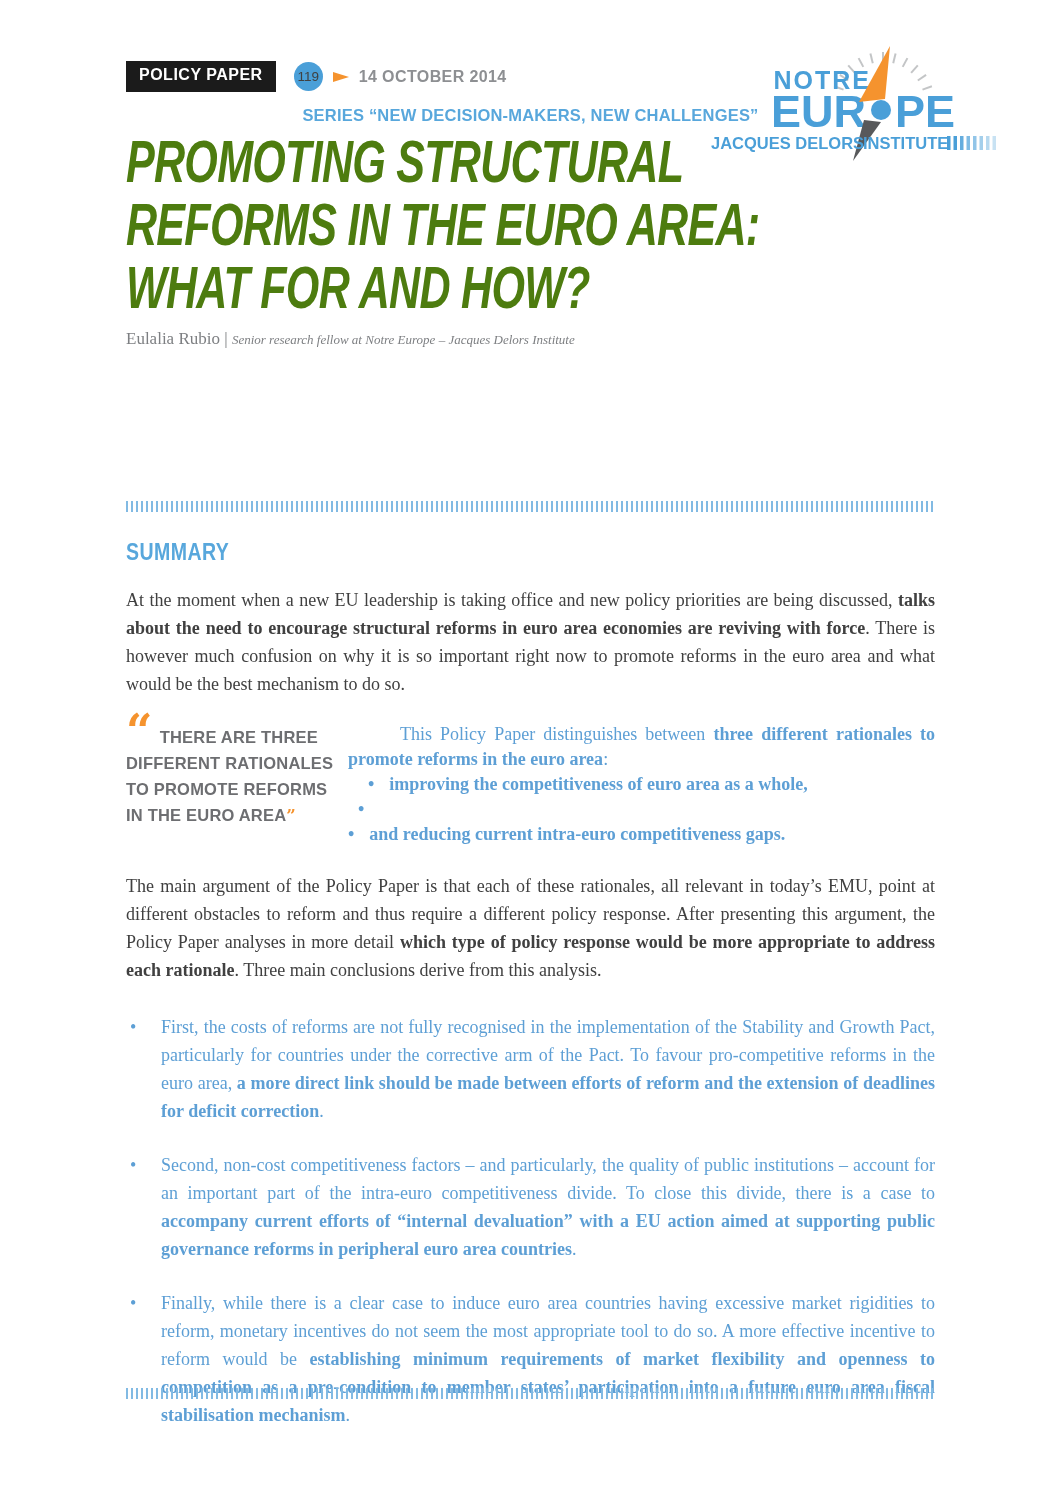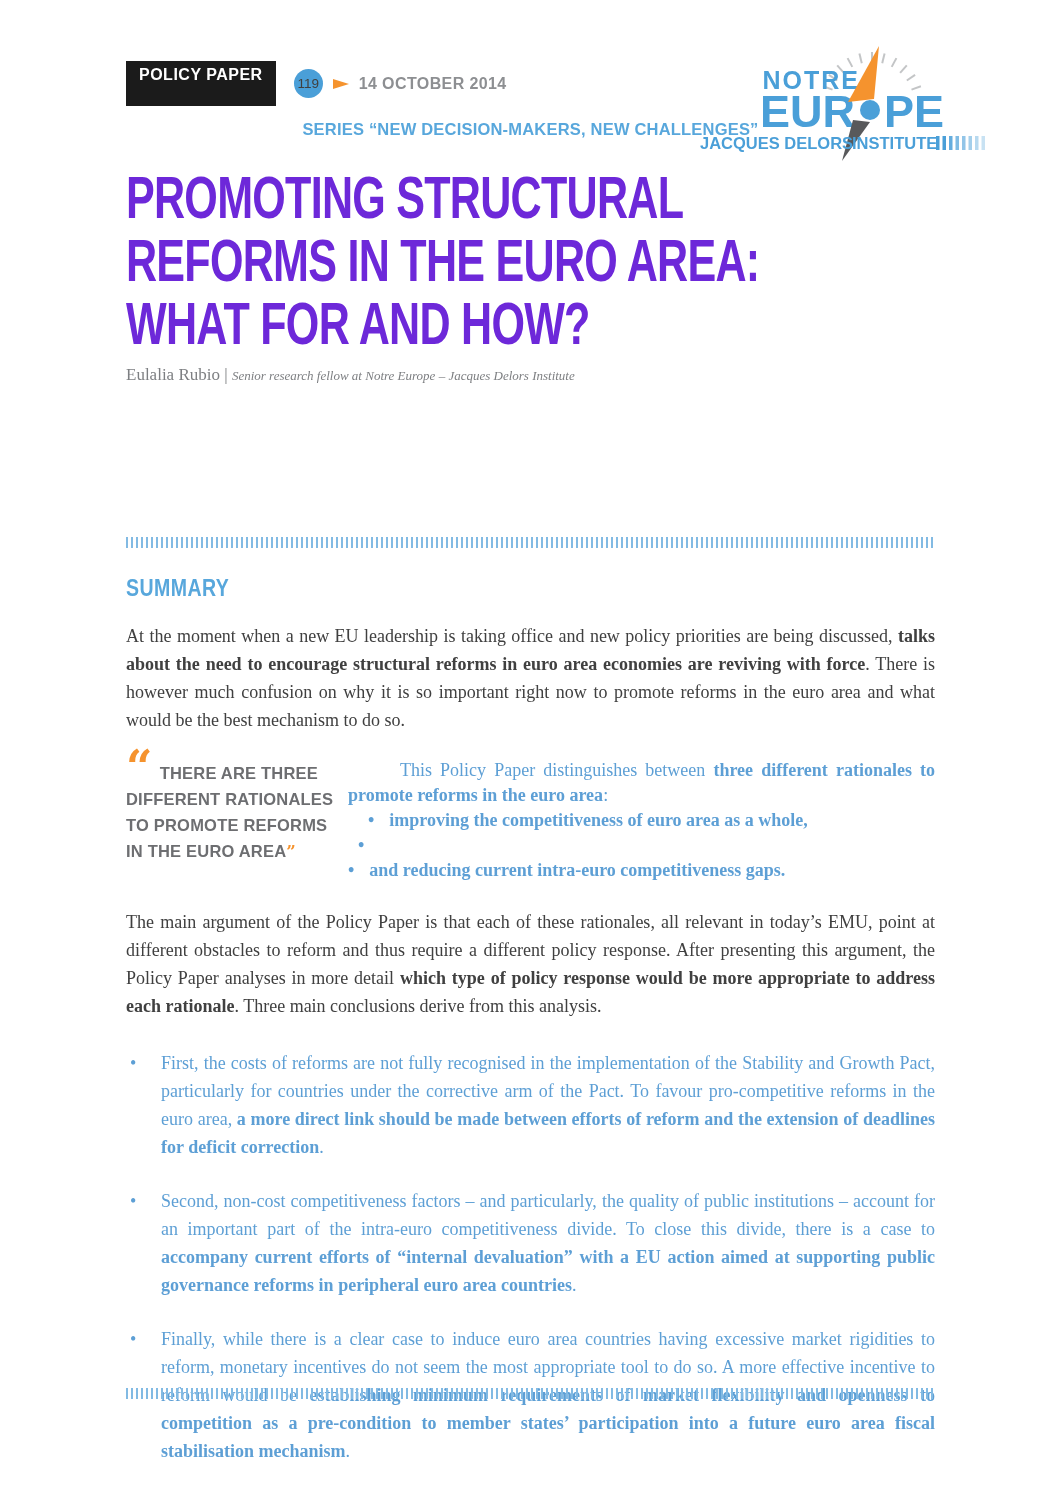--- a/index.html
+++ b/index.html
@@ -11,50 +11,50 @@
     font-family:"Liberation Sans", sans-serif;
     overflow:hidden;
   }
   .content { position:absolute; left:126px; right:123px; top:0; }
 
   
   .badge-row { margin-top:61px; display:flex; align-items:center; gap:10px; }
   .policy-badge {
     background:#1b1b1b; color:#ffffff;
     font-weight:bold; font-size:16px; letter-spacing:0.5px;
-    padding:5px 13px 22px 13px;
+    padding:5px 13px 8px 13px;
   }
   .issue-circle {
     width:29px; height:29px; border-radius:50%;
     background:#4a9fd8; color:#404040;
     font-weight:normal; font-size:13.5px;
     display:flex; align-items:center; justify-content:center;margin-left:8px;
   }
   .arrow-right {
     width:0; height:0;
     border-top:5px solid transparent; border-bottom:5px solid transparent;
     border-left:16px solid #f5932e;
   }
   .date { color:#8d8f92; font-weight:bold; font-size:16px; letter-spacing:0.4px; }
 
   .series {
     margin-top:14px; color:#58a7dc; font-weight:bold;
     font-size:16.5px; letter-spacing:0.2px;text-align:center;
   }
 
-  .title { margin-top:28px; color:#6d28d9; }
+  .title { margin-top:6px; color:#4d7c0f;font-style:italic; }
   .title-line {
     font-weight:bold; font-size:59px; line-height:63px;
     letter-spacing:-1px; white-space:nowrap;
     transform:scaleX(0.73); transform-origin:0 50%;
   }
   .author { margin-top:9px; font-family:"Liberation Serif", serif; font-size:17px; color:#7d7f82; }
   .author .role { font-style:italic; font-size:13px; }
 
-  .logo { position:absolute; top:42px; right:73px; width:285px; height:125px; }
+  .logo { position:absolute; top:42px; right:62px; width:285px; height:125px; }
 
   
   .tick-rule {
     height:11px;
     background:repeating-linear-gradient(90deg, #82bae3 0px, #82bae3 2px, transparent 2px, transparent 5px);
   }
   .tick-rule.top { margin-top:152px; }
   .tick-rule.bottom { position:absolute; left:126px; right:123px; top:1388px; }
 
   

